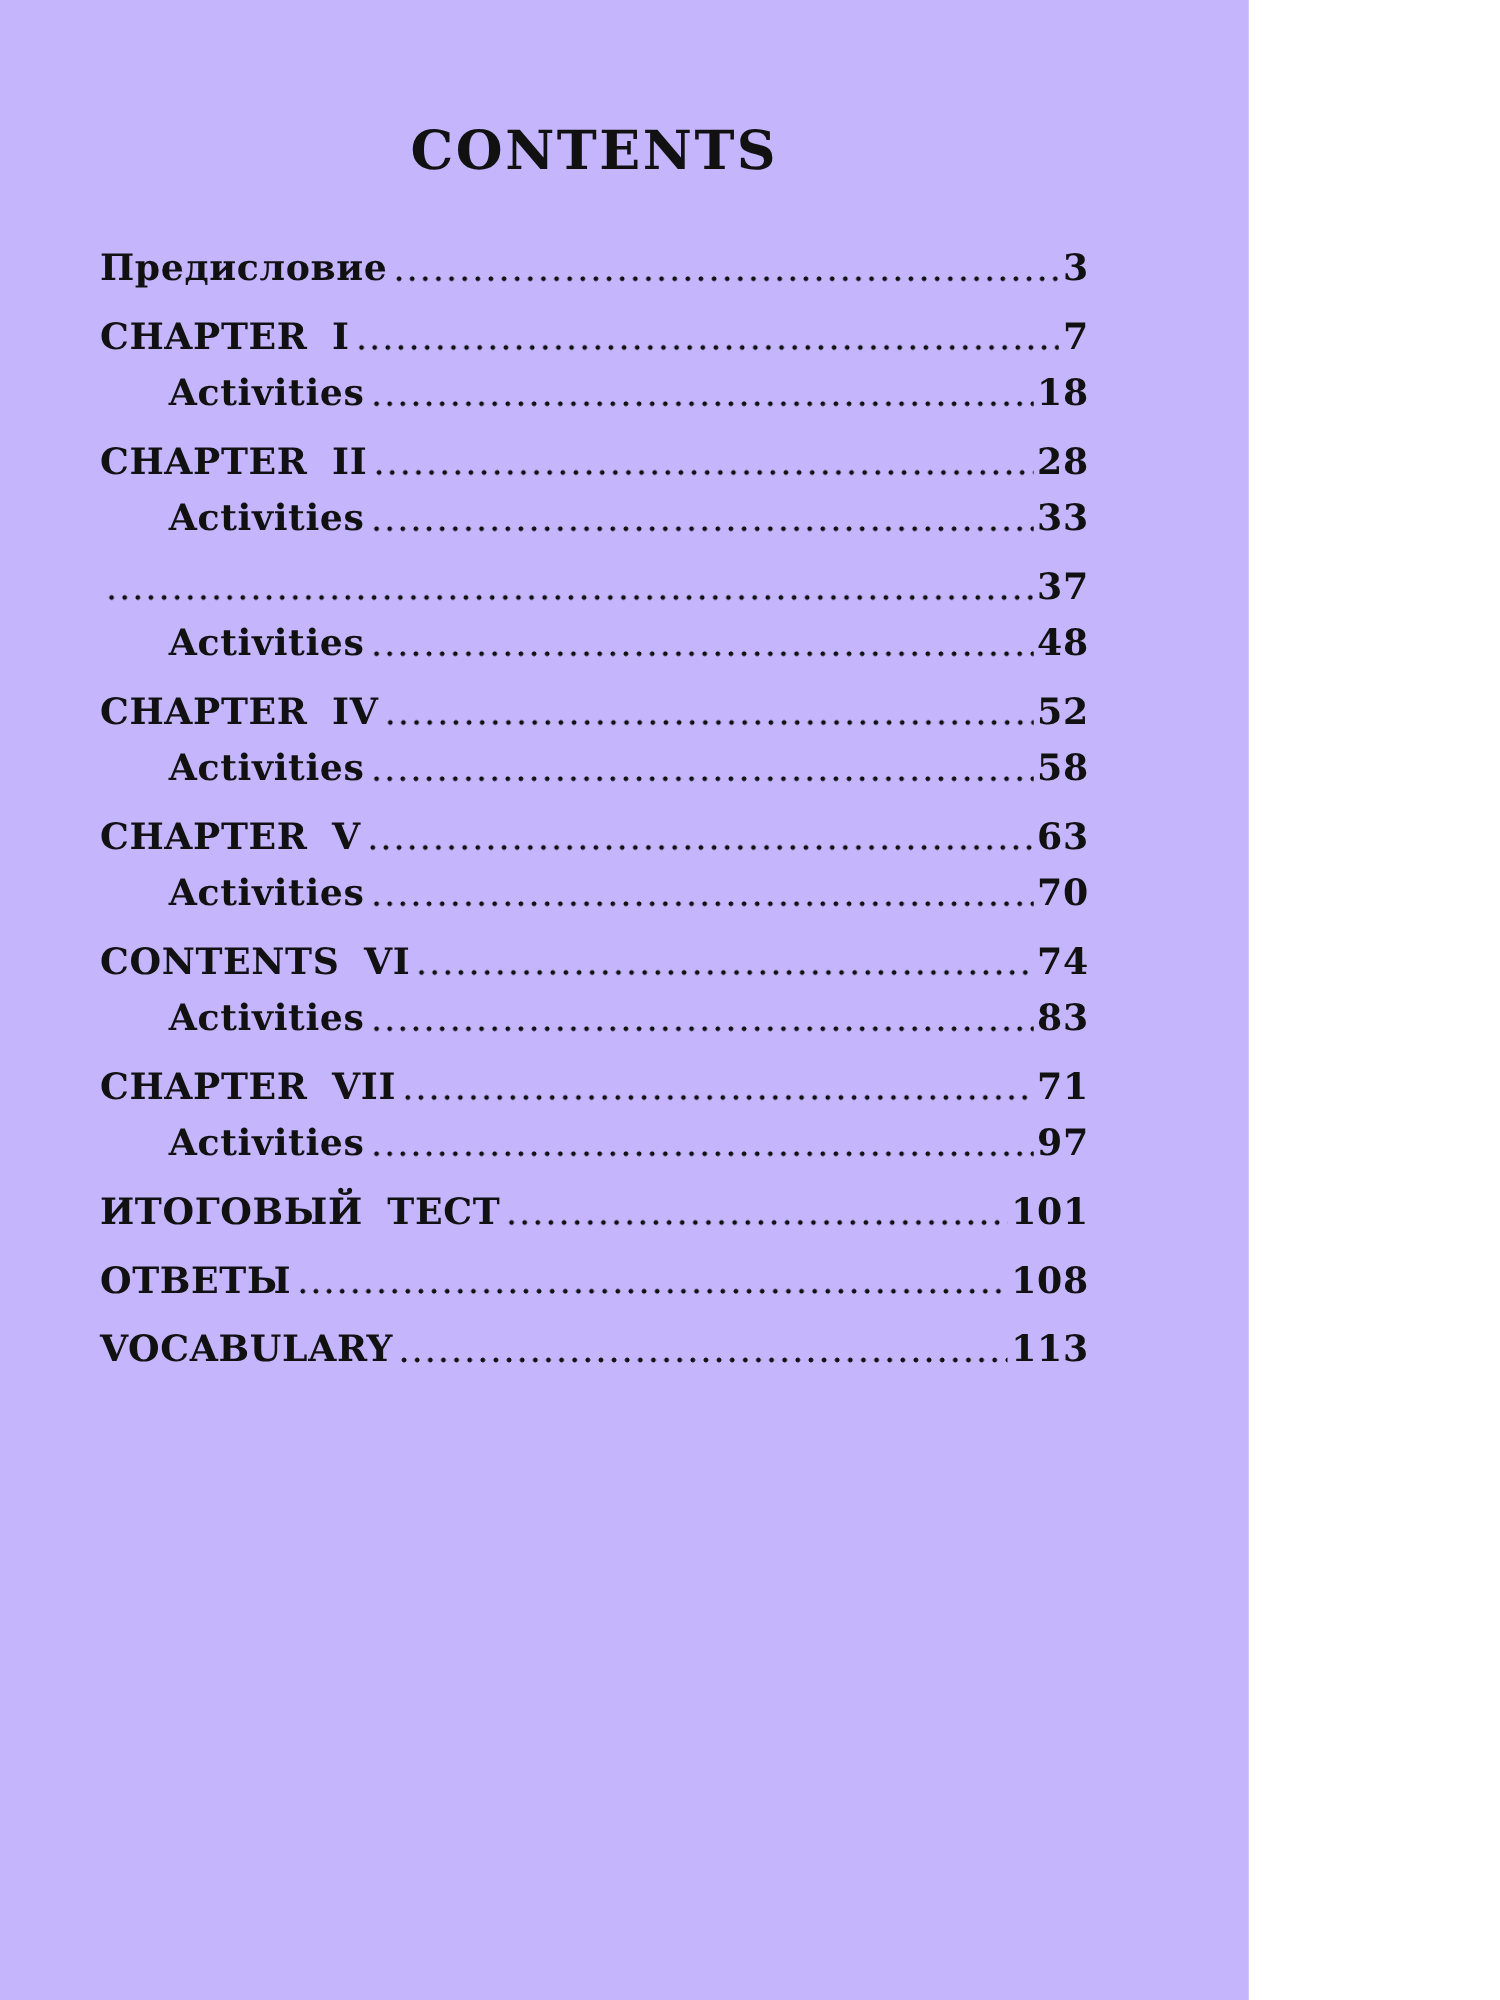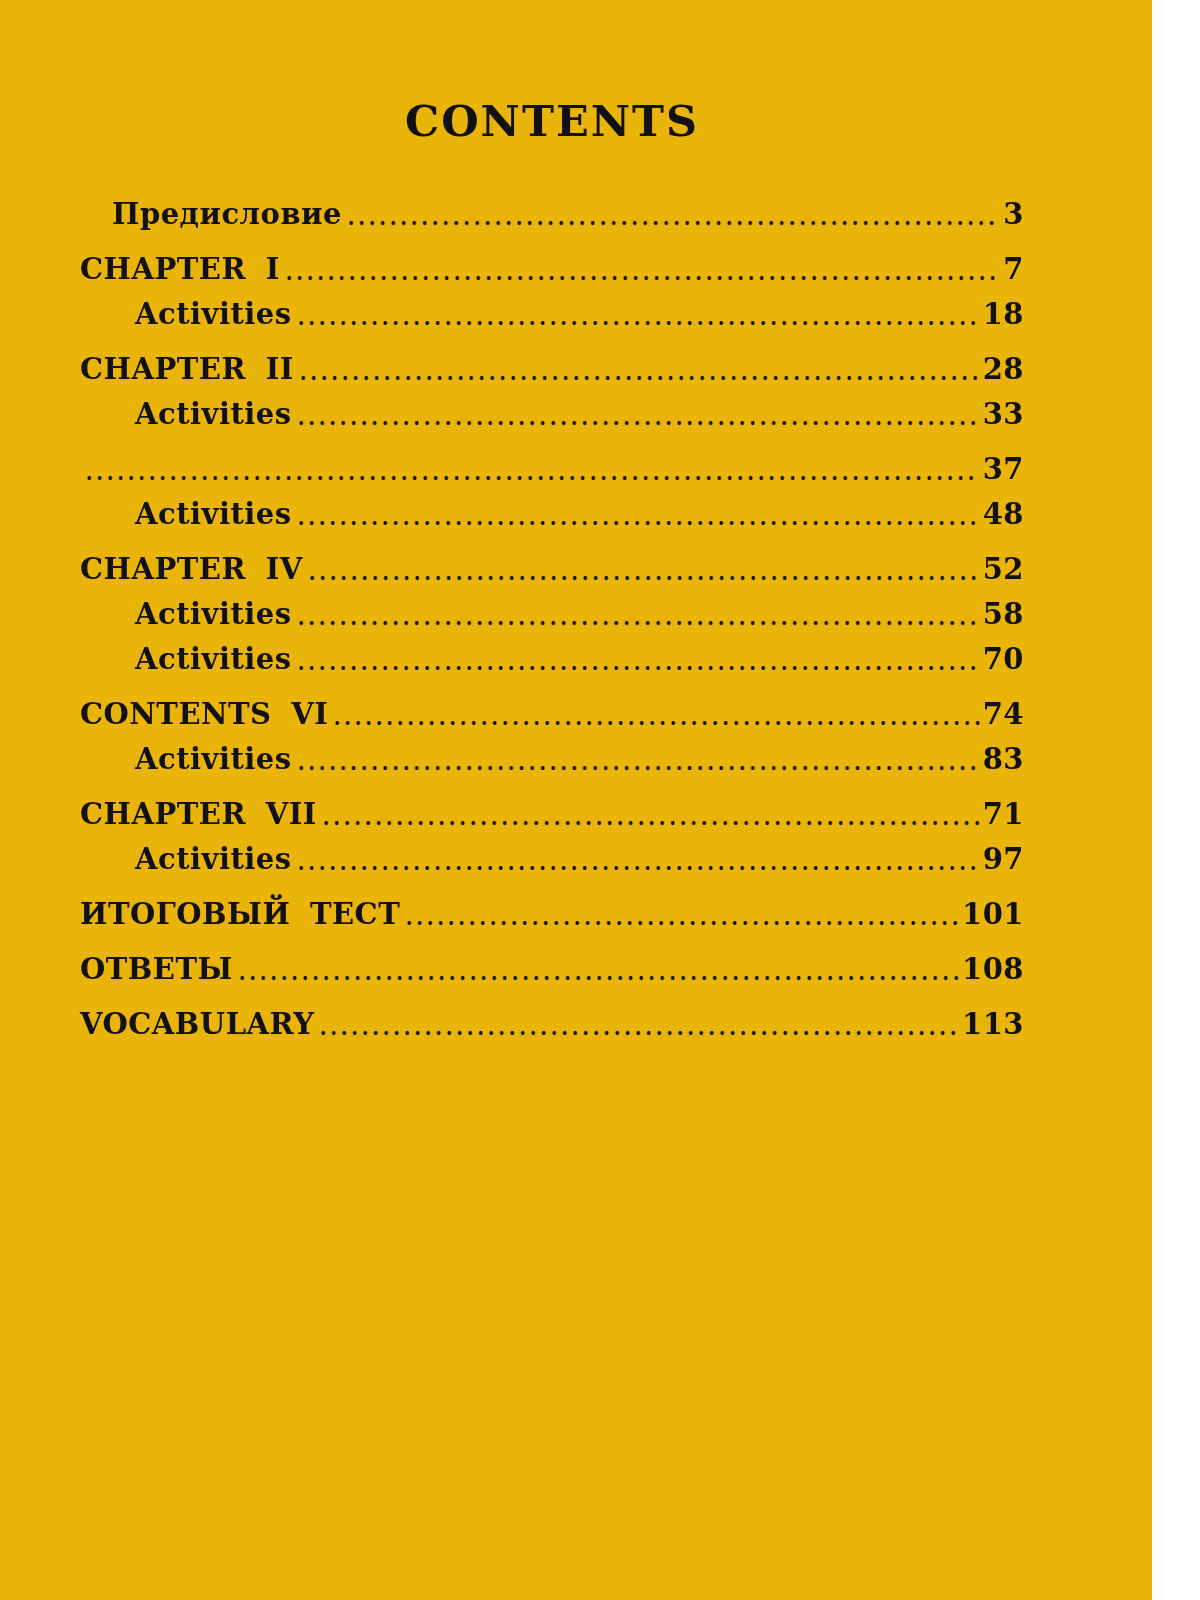--- a/index.html
+++ b/index.html
@@ -7,23 +7,23 @@
   html, body {
     width: 1200px;
     height: 1600px;
     background: #ffffff;
     font-family: "DejaVu Serif", "Liberation Serif", serif;
     color: #111111;
     overflow: hidden;
   }
 
   .page {
-    width: 1152px;
+    width: 999px;
     height: 1600px;
-    background: #eab308;
+    background: #c4b5fd;
     padding: 96px 128px 0 80px; 
   }
 
   .toc-title {
     text-align: center;
     font-size: 43px;
     line-height: 50px;
     font-weight: bold;
     letter-spacing: 2px;
     margin-bottom: 51px;
@@ -37,21 +37,21 @@
     display: flex;
     align-items: flex-end;
     font-size: 29px;
     line-height: 34px;
     font-weight: bold;
     letter-spacing: 0.5px;
     margin-top: 21px;
     white-space: nowrap;
   }
 
-  .toc-row:first-child { margin-top: 0; margin-left: 32px; }
+  .toc-row:first-child { margin-top: 0; }
 
   .toc-row.sub {
     margin-top: 11px;
     padding-left: 55px;
   }
 
   .toc-label {
     flex: 0 0 auto;
     word-spacing: 9px;
   }
@@ -126,20 +126,25 @@
     <span class="toc-dots"></span>
     <span class="toc-page">52</span>
   </div>
 
   <div class="toc-row sub">
     <span class="toc-label">Activities</span>
     <span class="toc-dots"></span>
     <span class="toc-page">58</span>
   </div>
 
+  <div class="toc-row">
+    <span class="toc-label">CHAPTER V</span>
+    <span class="toc-dots"></span>
+    <span class="toc-page">63</span>
+  </div>
 
   <div class="toc-row sub">
     <span class="toc-label">Activities</span>
     <span class="toc-dots"></span>
     <span class="toc-page">70</span>
   </div>
 
   <div class="toc-row">
     <span class="toc-label">CONTENTS VI</span>
     <span class="toc-dots"></span>

